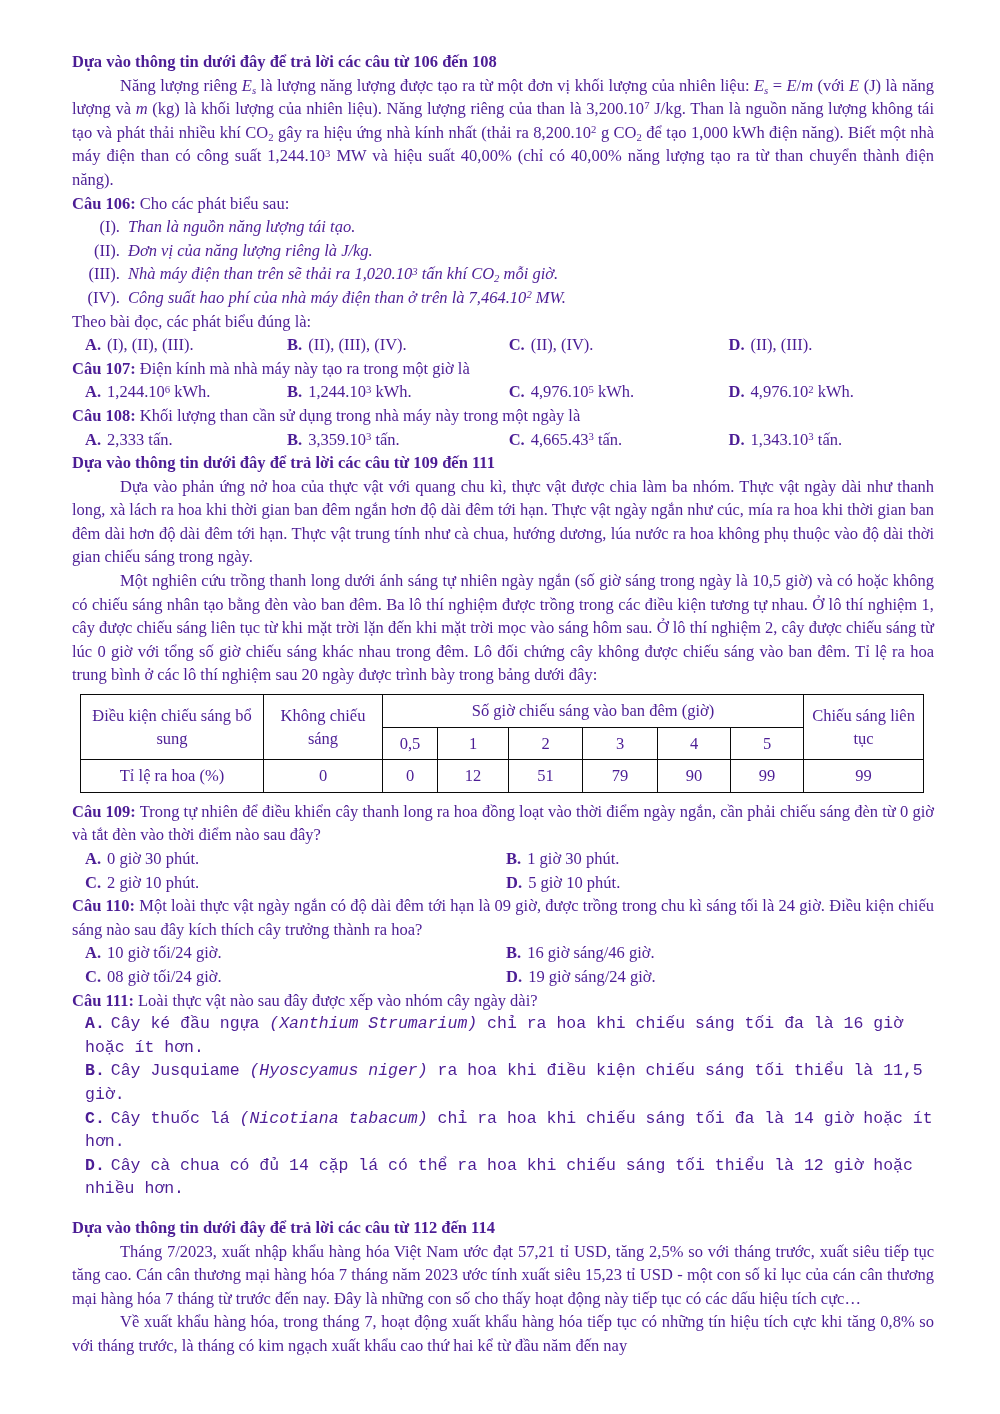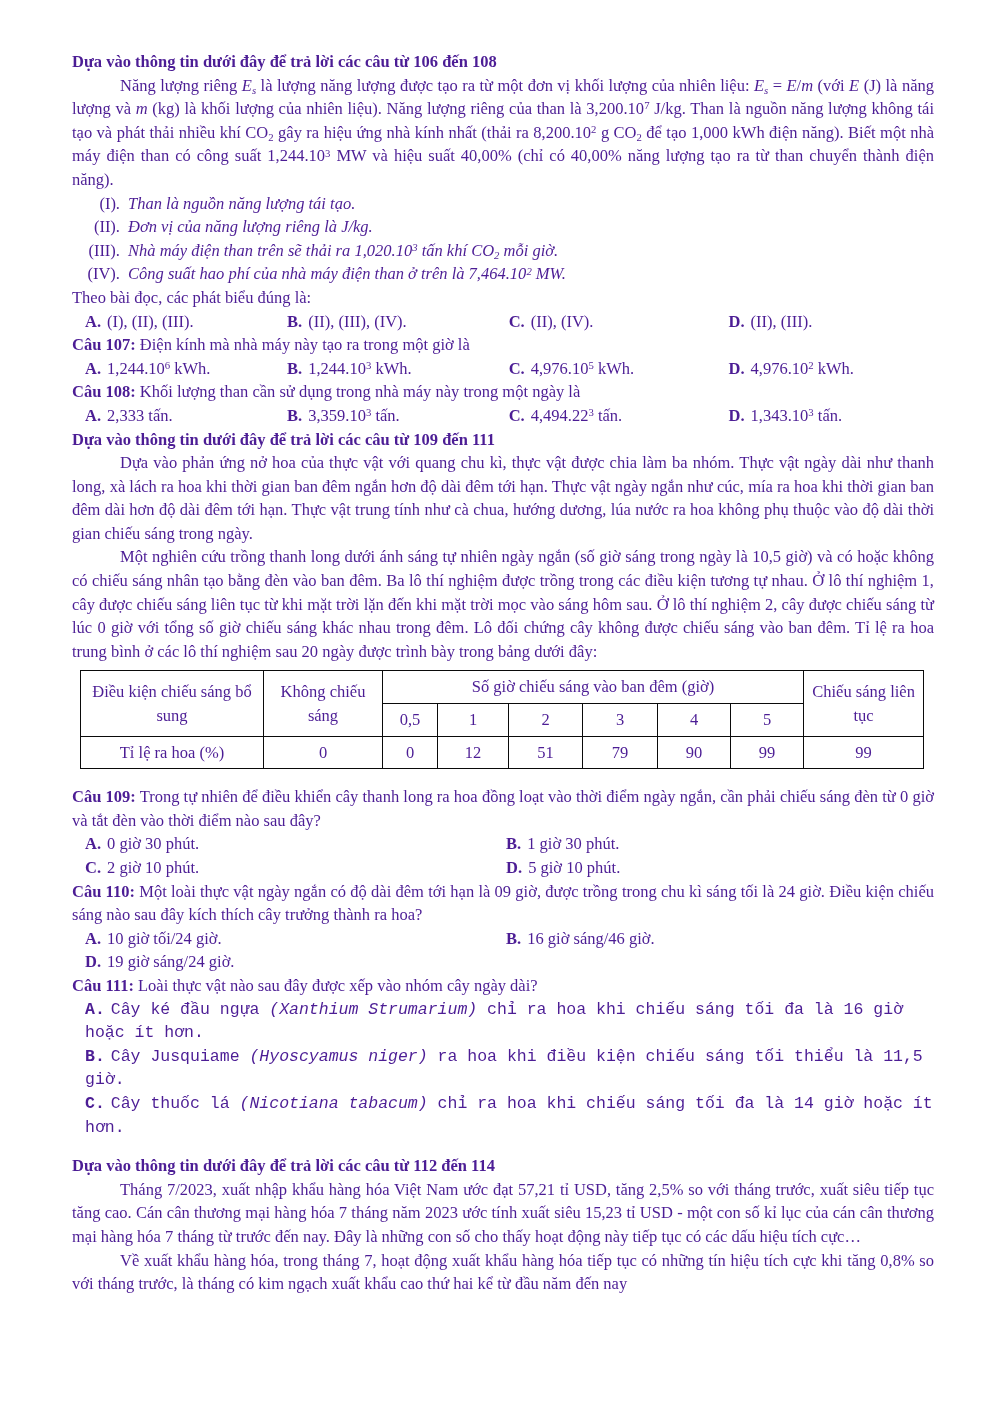--- a/index.html
+++ b/index.html
@@ -24,40 +24,41 @@
   .stmt{display:flex;}
   .stmt-label{flex:none;width:48px;text-align:right;margin-right:8px;}
   .stmt-text{flex:1;font-style:italic;}
   .opts4{display:grid;grid-template-columns:23.8% 26.1% 25.9% auto;padding-left:13px;}
   .opts2{display:grid;grid-template-columns:49.6% auto;padding-left:13px;}
   .opts1{padding-left:13px;font-family:Liberation Mono, monospace;}
   .opt{white-space:normal;}
   .opt-letter{font-weight:bold;margin-right:6px;}
   table.data{
     border-collapse:collapse;
-    margin:7px 0 16px 8px;
+    margin:7px 0 7px 8px;
     width:843px;
     table-layout:fixed;
   }
   table.data td{
     border:1.6px solid #0a0a0a;
     text-align:center;vertical-align:middle;
     padding:4px 3px;
   }
   .mt{margin-top:15px;}
   .pagenum{margin-top:auto;text-align:center;padding-bottom:24px;font-size:17px;}
 </style>
 </head>
 <body>
 
 <div class="page">
 
   <div class="h">Dựa vào thông tin dưới đây để trả lời các câu từ 106 đến 108</div>
   <p class="ind"><span>Năng lượng riêng </span><span class="it">E</span><sub class="it">s</sub><span> là lượng năng lượng được tạo ra từ một đơn vị khối lượng của nhiên liệu: </span><span class="it">E</span><sub class="it">s</sub><span> = </span><span class="it">E</span><span>/</span><span class="it">m</span><span> (với </span><span class="it">E</span><span> (J) là năng lượng và </span><span class="it">m</span><span> (kg) là khối lượng của nhiên liệu). Năng lượng riêng của than là 3,200.10</span><sup>7</sup><span> J/kg. Than là nguồn năng lượng không tái tạo và phát thải nhiều khí CO</span><sub>2</sub><span> gây ra hiệu ứng nhà kính nhất (thải ra 8,200.10</span><sup>2</sup><span> g CO</span><sub>2</sub><span> để tạo 1,000 kWh điện năng). Biết một nhà máy điện than có công suất 1,244.10</span><sup>3</sup><span> MW và hiệu suất 40,00% (chỉ có 40,00% năng lượng tạo ra từ than chuyển thành điện năng).</span></p>
 
+  <p><span class="b">Câu 106:</span><span> Cho các phát biểu sau:</span></p>
 
   <div class="stmt">
     <span class="stmt-label">(I).</span>
     <span class="stmt-text"><span>Than là nguồn năng lượng tái tạo.</span></span>
   </div>
   <div class="stmt">
     <span class="stmt-label">(II).</span>
     <span class="stmt-text"><span>Đơn vị của năng lượng riêng là J/kg.</span></span>
   </div>
   <div class="stmt">
@@ -82,21 +83,21 @@
       <div class="opt"><span class="opt-letter">A.</span><span><span>1,244.10</span><sup>6</sup><span> kWh.</span></span></div>
       <div class="opt"><span class="opt-letter">B.</span><span><span>1,244.10</span><sup>3</sup><span> kWh.</span></span></div>
       <div class="opt"><span class="opt-letter">C.</span><span><span>4,976.10</span><sup>5</sup><span> kWh.</span></span></div>
       <div class="opt"><span class="opt-letter">D.</span><span><span>4,976.10</span><sup>2</sup><span> kWh.</span></span></div>
     </div>
 
   <p><span class="b">Câu 108:</span><span> Khối lượng than cần sử dụng trong nhà máy này trong một ngày là</span></p>
   <div class="opts4">
       <div class="opt"><span class="opt-letter">A.</span><span><span>2,333 tấn.</span></span></div>
       <div class="opt"><span class="opt-letter">B.</span><span><span>3,359.10</span><sup>3</sup><span> tấn.</span></span></div>
-      <div class="opt"><span class="opt-letter">C.</span><span><span>4,494.22</span><sup>3</sup><span> tấn.</span></span></div>
+      <div class="opt"><span class="opt-letter">C.</span><span><span>4,665.43</span><sup>3</sup><span> tấn.</span></span></div>
       <div class="opt"><span class="opt-letter">D.</span><span><span>1,343.10</span><sup>3</sup><span> tấn.</span></span></div>
     </div>
 
   <div class="h">Dựa vào thông tin dưới đây để trả lời các câu từ 109 đến 111</div>
   <p class="ind">Dựa vào phản ứng nở hoa của thực vật với quang chu kì, thực vật được chia làm ba nhóm. Thực vật ngày dài như thanh long, xà lách ra hoa khi thời gian ban đêm ngắn hơn độ dài đêm tới hạn. Thực vật ngày ngắn như cúc, mía ra hoa khi thời gian ban đêm dài hơn độ dài đêm tới hạn. Thực vật trung tính như cà chua, hướng dương, lúa nước ra hoa không phụ thuộc vào độ dài thời gian chiếu sáng trong ngày.</p>
   <p class="ind">Một nghiên cứu trồng thanh long dưới ánh sáng tự nhiên ngày ngắn (số giờ sáng trong ngày là 10,5 giờ) và có hoặc không có chiếu sáng nhân tạo bằng đèn vào ban đêm. Ba lô thí nghiệm được trồng trong các điều kiện tương tự nhau. Ở lô thí nghiệm 1, cây được chiếu sáng liên tục từ khi mặt trời lặn đến khi mặt trời mọc vào sáng hôm sau. Ở lô thí nghiệm 2, cây được chiếu sáng từ lúc 0 giờ với tổng số giờ chiếu sáng khác nhau trong đêm. Lô đối chứng cây không được chiếu sáng vào ban đêm. Tỉ lệ ra hoa trung bình ở các lô thí nghiệm sau 20 ngày được trình bày trong bảng dưới đây:</p>
 
   <table class="data">
     <colgroup>
       <col style="width:183px">
@@ -143,27 +144,29 @@
       <div class="opt"><span class="opt-letter">A.</span><span><span>0 giờ 30 phút.</span></span></div>
       <div class="opt"><span class="opt-letter">B.</span><span><span>1 giờ 30 phút.</span></span></div>
       <div class="opt"><span class="opt-letter">C.</span><span><span>2 giờ 10 phút.</span></span></div>
       <div class="opt"><span class="opt-letter">D.</span><span><span>5 giờ 10 phút.</span></span></div>
     </div>
 
   <p><span class="b">Câu 110:</span><span> Một loài thực vật ngày ngắn có độ dài đêm tới hạn là 09 giờ, được trồng trong chu kì sáng tối là 24 giờ. Điều kiện chiếu sáng nào sau đây kích thích cây trưởng thành ra hoa?</span></p>
   <div class="opts2">
       <div class="opt"><span class="opt-letter">A.</span><span><span>10 giờ tối/24 giờ.</span></span></div>
       <div class="opt"><span class="opt-letter">B.</span><span><span>16 giờ sáng/46 giờ.</span></span></div>
+      <div class="opt"><span class="opt-letter">C.</span><span><span>08 giờ tối/24 giờ.</span></span></div>
       <div class="opt"><span class="opt-letter">D.</span><span><span>19 giờ sáng/24 giờ.</span></span></div>
     </div>
 
   <p><span class="b">Câu 111:</span><span> Loài thực vật nào sau đây được xếp vào nhóm cây ngày dài?</span></p>
   <div class="opts1">
       <div class="opt"><span class="opt-letter">A.</span><span><span>Cây ké đầu ngựa </span><span class="it">(Xanthium Strumarium)</span><span> chỉ ra hoa khi chiếu sáng tối đa là 16 giờ hoặc ít hơn.</span></span></div>
       <div class="opt"><span class="opt-letter">B.</span><span><span>Cây Jusquiame </span><span class="it">(Hyoscyamus niger)</span><span> ra hoa khi điều kiện chiếu sáng tối thiểu là 11,5 giờ.</span></span></div>
       <div class="opt"><span class="opt-letter">C.</span><span><span>Cây thuốc lá </span><span class="it">(Nicotiana tabacum)</span><span> chỉ ra hoa khi chiếu sáng tối đa là 14 giờ hoặc ít hơn.</span></span></div>
+      <div class="opt"><span class="opt-letter">D.</span><span><span>Cây cà chua có đủ 14 cặp lá có thể ra hoa khi chiếu sáng tối thiểu là 12 giờ hoặc nhiều hơn.</span></span></div>
     </div>
 
   <div class="h mt">Dựa vào thông tin dưới đây để trả lời các câu từ 112 đến 114</div>
   <p class="ind">Tháng 7/2023, xuất nhập khẩu hàng hóa Việt Nam ước đạt 57,21 tỉ USD, tăng 2,5% so với tháng trước, xuất siêu tiếp tục tăng cao. Cán cân thương mại hàng hóa 7 tháng năm 2023 ước tính xuất siêu 15,23 tỉ USD - một con số kỉ lục của cán cân thương mại hàng hóa 7 tháng từ trước đến nay. Đây là những con số cho thấy hoạt động này tiếp tục có các dấu hiệu tích cực…</p>
   <p class="ind">Về xuất khẩu hàng hóa, trong tháng 7, hoạt động xuất khẩu hàng hóa tiếp tục có những tín hiệu tích cực khi tăng 0,8% so với tháng trước, là tháng có kim ngạch xuất khẩu cao thứ hai kể từ đầu năm đến nay</p>
 
 </div>
 
 </body></html>

